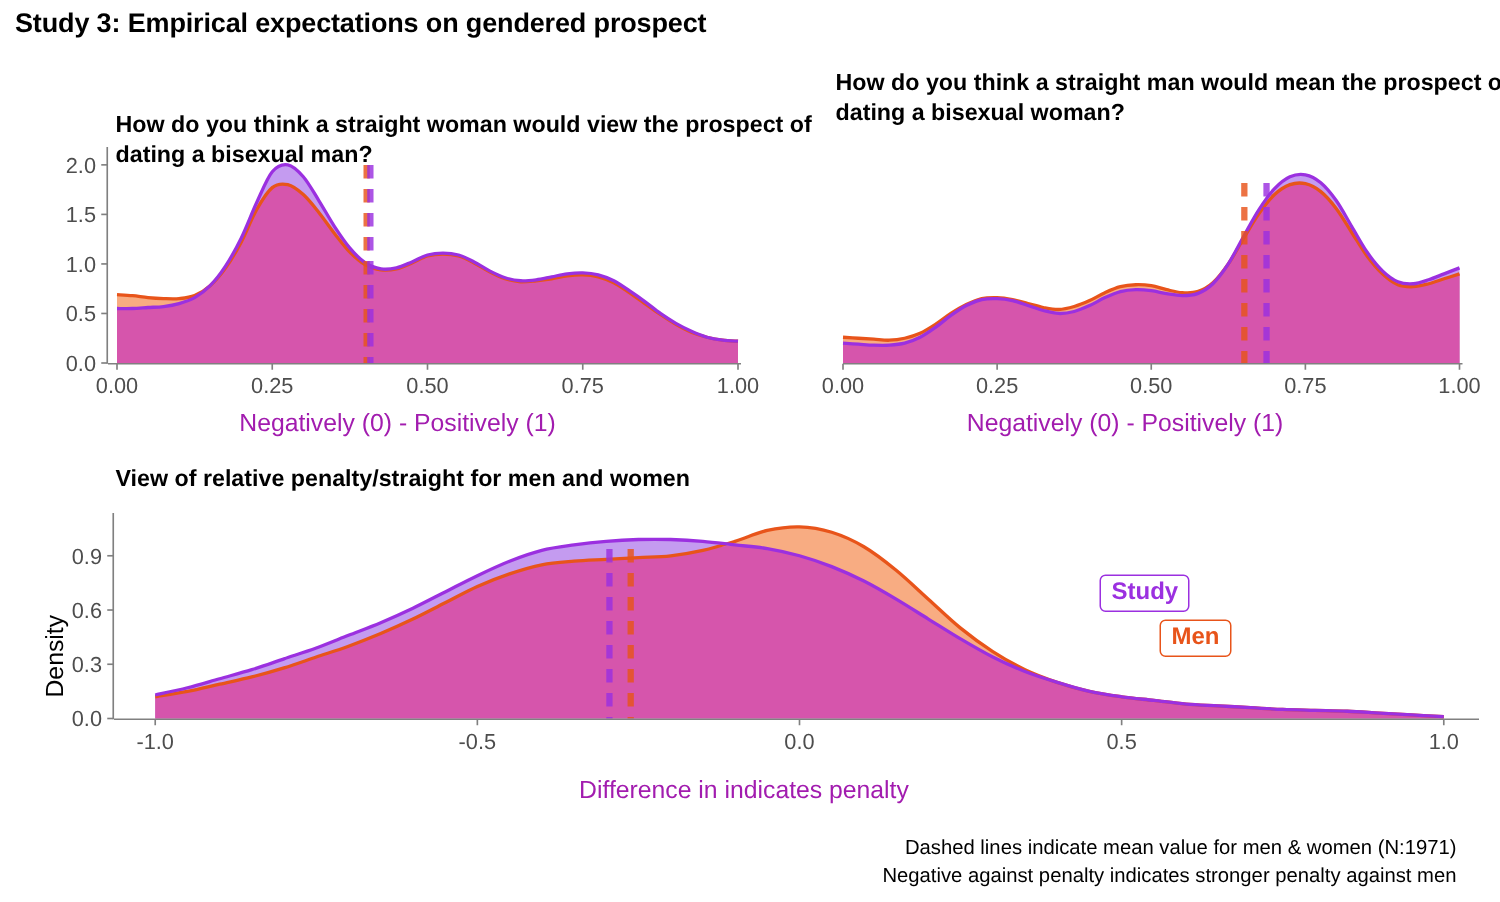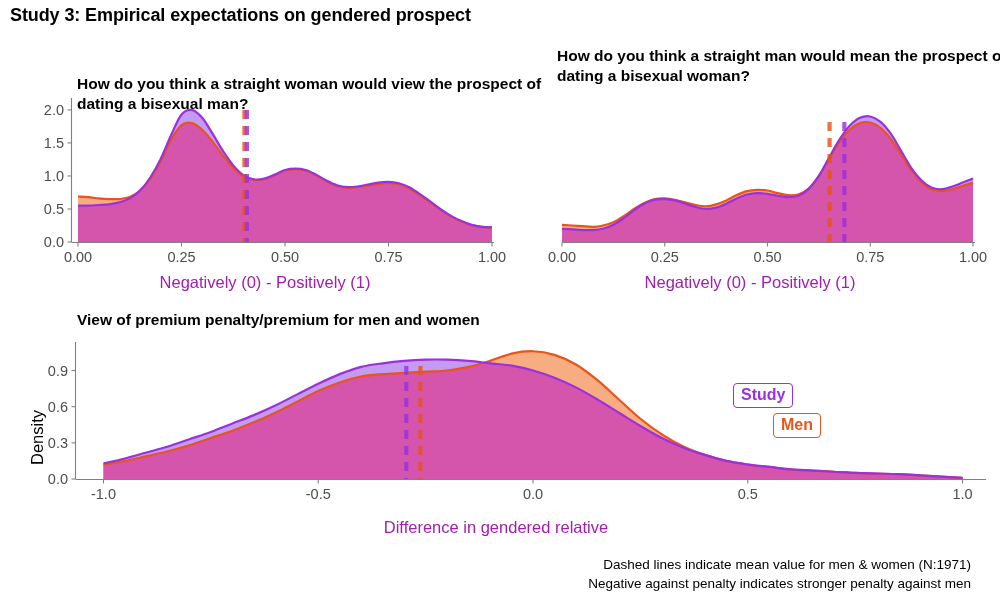--- a/index.html
+++ b/index.html
@@ -101,21 +101,21 @@
       <text x="257.5" y="170" text-anchor="middle" font-size="14.5" fill="#4d4d4d" font-family="&quot;Liberation Sans&quot;, sans-serif">0.50</text>
       <line x1="360.25" x2="360.25" y1="150.5" y2="154.5" stroke="#808080" stroke-width="1.1"></line>
       <text x="360.25" y="170" text-anchor="middle" font-size="14.5" fill="#4d4d4d" font-family="&quot;Liberation Sans&quot;, sans-serif">0.75</text>
       <line x1="463" x2="463" y1="150.5" y2="154.5" stroke="#808080" stroke-width="1.1"></line>
       <text x="463" y="170" text-anchor="middle" font-size="14.5" fill="#4d4d4d" font-family="&quot;Liberation Sans&quot;, sans-serif">1.00</text>
     </svg>
   </div>
 <div class="axis-label" style="position:absolute;left:505px;top:273px;width:490px;">Negatively (0) - Positively (1)</div>
 
 <div class="panel-title p3-title">
-  <span>View of premium penalty/premium for men and women</span>
+  <span>View of relative penalty/straight for men and women</span>
 </div>
 <div class="ylab-rot" style="left:28px;top:465px;">Density</div>
 <div id="panel3-plot" style="position:absolute;left:36px;top:332px;width:962px;height:185px;">
     <svg width="962" height="185">
       <path d="M67.48,132.54C71.06,131.93 81.79,130.33 88.95,128.92C96.11,127.51 103.27,125.71 110.43,124.10C117.59,122.49 124.75,121.08 131.90,119.28C139.06,117.47 146.22,115.46 153.38,113.25C160.54,111.04 167.70,108.43 174.86,106.02C182.02,103.61 189.17,101.40 196.33,98.79C203.49,96.17 210.65,93.36 217.81,90.35C224.97,87.33 232.13,84.12 239.29,80.71C246.44,77.29 253.60,73.47 260.76,69.86C267.92,66.24 275.08,62.22 282.24,59.01C289.40,55.79 296.56,52.98 303.71,50.57C310.87,48.16 318.03,45.95 325.19,44.54C332.35,43.14 339.51,42.74 346.67,42.13C353.83,41.53 360.98,41.33 368.14,40.93C375.30,40.53 382.46,40.13 389.62,39.72C396.78,39.32 403.94,39.32 411.10,38.52C418.25,37.71 425.41,36.51 432.57,34.90C439.73,33.29 446.89,31.08 454.05,28.88C461.21,26.67 468.37,23.25 475.52,21.64C482.68,20.04 489.84,19.03 497.00,19.23C504.16,19.43 511.32,20.64 518.48,22.85C525.63,25.06 532.79,28.27 539.95,32.49C547.11,36.71 554.27,42.33 561.43,48.16C568.59,53.99 575.75,61.02 582.90,67.45C590.06,73.88 597.22,80.91 604.38,86.73C611.54,92.56 618.70,97.78 625.86,102.40C633.02,107.02 640.17,111.04 647.33,114.46C654.49,117.87 661.65,120.48 668.81,122.89C675.97,125.30 683.13,127.31 690.29,128.92C697.44,130.53 704.60,131.53 711.76,132.54C718.92,133.54 726.08,134.14 733.24,134.95C740.40,135.75 747.56,136.75 754.71,137.36C761.87,137.96 769.03,138.16 776.19,138.56C783.35,138.96 790.51,139.37 797.67,139.77C804.83,140.17 811.98,140.67 819.14,140.97C826.30,141.27 833.46,141.38 840.62,141.58C847.78,141.78 854.94,141.88 862.10,142.18C869.25,142.48 876.41,142.98 883.57,143.38C890.73,143.79 897.89,144.19 905.05,144.59C912.21,144.99 922.94,145.59 926.52,145.79L926.52,147.00L67.48,147.00Z" fill="#F8AC82"></path>
       <path d="M67.48,131.33C71.06,130.53 81.79,128.32 88.95,126.51C96.11,124.70 103.27,122.49 110.43,120.48C117.59,118.47 124.75,116.67 131.90,114.46C139.06,112.25 146.22,109.63 153.38,107.22C160.54,104.81 167.70,102.60 174.86,99.99C182.02,97.38 189.17,94.37 196.33,91.55C203.49,88.74 210.65,86.13 217.81,83.12C224.97,80.10 232.13,76.89 239.29,73.47C246.44,70.06 253.60,66.24 260.76,62.63C267.92,59.01 275.08,55.19 282.24,51.78C289.40,48.36 296.56,44.95 303.71,42.13C310.87,39.32 318.03,36.71 325.19,34.90C332.35,33.09 339.51,32.29 346.67,31.29C353.83,30.28 360.98,29.48 368.14,28.88C375.30,28.27 382.46,27.87 389.62,27.67C396.78,27.47 403.94,27.47 411.10,27.67C418.25,27.87 425.41,28.27 432.57,28.88C439.73,29.48 446.89,30.48 454.05,31.29C461.21,32.09 468.37,32.49 475.52,33.70C482.68,34.90 489.84,36.51 497.00,38.52C504.16,40.53 511.32,42.94 518.48,45.75C525.63,48.56 532.79,51.78 539.95,55.39C547.11,59.01 554.27,63.23 561.43,67.45C568.59,71.67 575.75,76.29 582.90,80.71C590.06,85.13 597.22,89.75 604.38,93.96C611.54,98.18 618.70,102.40 625.86,106.02C633.02,109.63 640.17,112.85 647.33,115.66C654.49,118.47 661.65,120.68 668.81,122.89C675.97,125.10 683.13,127.31 690.29,128.92C697.44,130.53 704.60,131.53 711.76,132.54C718.92,133.54 726.08,134.14 733.24,134.95C740.40,135.75 747.56,136.75 754.71,137.36C761.87,137.96 769.03,138.16 776.19,138.56C783.35,138.96 790.51,139.37 797.67,139.77C804.83,140.17 811.98,140.67 819.14,140.97C826.30,141.27 833.46,141.38 840.62,141.58C847.78,141.78 854.94,141.88 862.10,142.18C869.25,142.48 876.41,142.98 883.57,143.38C890.73,143.79 897.89,144.19 905.05,144.59C912.21,144.99 922.94,145.59 926.52,145.79L926.52,147.00L67.48,147.00Z" fill="#C49BF0"></path>
       <path d="M67.48,132.54C71.06,131.93 81.79,130.33 88.95,128.92C96.11,127.51 103.27,125.71 110.43,124.10C117.59,122.49 124.75,121.08 131.90,119.28C139.06,117.47 146.22,115.46 153.38,113.25C160.54,111.04 167.70,108.43 174.86,106.02C182.02,103.61 189.17,101.40 196.33,98.79C203.49,96.17 210.65,93.36 217.81,90.35C224.97,87.33 232.13,84.12 239.29,80.71C246.44,77.29 253.60,73.47 260.76,69.86C267.92,66.24 275.08,62.22 282.24,59.01C289.40,55.79 296.56,52.98 303.71,50.57C310.87,48.16 318.03,45.95 325.19,44.54C332.35,43.14 339.51,42.74 346.67,42.13C353.83,41.53 360.98,41.33 368.14,40.93C375.30,40.53 382.46,40.13 389.62,39.72C396.78,39.32 403.94,39.32 411.10,38.52C418.25,37.71 425.41,36.11 432.57,34.90C439.73,33.70 446.89,31.49 454.05,31.29C461.21,31.08 468.37,32.49 475.52,33.70C482.68,34.90 489.84,36.51 497.00,38.52C504.16,40.53 511.32,42.94 518.48,45.75C525.63,48.56 532.79,51.78 539.95,55.39C547.11,59.01 554.27,63.23 561.43,67.45C568.59,71.67 575.75,76.29 582.90,80.71C590.06,85.13 597.22,89.75 604.38,93.96C611.54,98.18 618.70,102.40 625.86,106.02C633.02,109.63 640.17,112.85 647.33,115.66C654.49,118.47 661.65,120.68 668.81,122.89C675.97,125.10 683.13,127.31 690.29,128.92C697.44,130.53 704.60,131.53 711.76,132.54C718.92,133.54 726.08,134.14 733.24,134.95C740.40,135.75 747.56,136.75 754.71,137.36C761.87,137.96 769.03,138.16 776.19,138.56C783.35,138.96 790.51,139.37 797.67,139.77C804.83,140.17 811.98,140.67 819.14,140.97C826.30,141.27 833.46,141.38 840.62,141.58C847.78,141.78 854.94,141.88 862.10,142.18C869.25,142.48 876.41,142.98 883.57,143.38C890.73,143.79 897.89,144.19 905.05,144.59C912.21,144.99 922.94,145.59 926.52,145.79L926.52,147.00L67.48,147.00Z" fill="#D655AC"></path>
       <path d="M67.48,132.54C71.06,131.93 81.79,130.33 88.95,128.92C96.11,127.51 103.27,125.71 110.43,124.10C117.59,122.49 124.75,121.08 131.90,119.28C139.06,117.47 146.22,115.46 153.38,113.25C160.54,111.04 167.70,108.43 174.86,106.02C182.02,103.61 189.17,101.40 196.33,98.79C203.49,96.17 210.65,93.36 217.81,90.35C224.97,87.33 232.13,84.12 239.29,80.71C246.44,77.29 253.60,73.47 260.76,69.86C267.92,66.24 275.08,62.22 282.24,59.01C289.40,55.79 296.56,52.98 303.71,50.57C310.87,48.16 318.03,45.95 325.19,44.54C332.35,43.14 339.51,42.74 346.67,42.13C353.83,41.53 360.98,41.33 368.14,40.93C375.30,40.53 382.46,40.13 389.62,39.72C396.78,39.32 403.94,39.32 411.10,38.52C418.25,37.71 425.41,36.51 432.57,34.90C439.73,33.29 446.89,31.08 454.05,28.88C461.21,26.67 468.37,23.25 475.52,21.64C482.68,20.04 489.84,19.03 497.00,19.23C504.16,19.43 511.32,20.64 518.48,22.85C525.63,25.06 532.79,28.27 539.95,32.49C547.11,36.71 554.27,42.33 561.43,48.16C568.59,53.99 575.75,61.02 582.90,67.45C590.06,73.88 597.22,80.91 604.38,86.73C611.54,92.56 618.70,97.78 625.86,102.40C633.02,107.02 640.17,111.04 647.33,114.46C654.49,117.87 661.65,120.48 668.81,122.89C675.97,125.30 683.13,127.31 690.29,128.92C697.44,130.53 704.60,131.53 711.76,132.54C718.92,133.54 726.08,134.14 733.24,134.95C740.40,135.75 747.56,136.75 754.71,137.36C761.87,137.96 769.03,138.16 776.19,138.56C783.35,138.96 790.51,139.37 797.67,139.77C804.83,140.17 811.98,140.67 819.14,140.97C826.30,141.27 833.46,141.38 840.62,141.58C847.78,141.78 854.94,141.88 862.10,142.18C869.25,142.48 876.41,142.98 883.57,143.38C890.73,143.79 897.89,144.19 905.05,144.59C912.21,144.99 922.94,145.59 926.52,145.79" fill="none" stroke="#E8541A" stroke-width="2.2"></path>
       <path d="M67.48,131.33C71.06,130.53 81.79,128.32 88.95,126.51C96.11,124.70 103.27,122.49 110.43,120.48C117.59,118.47 124.75,116.67 131.90,114.46C139.06,112.25 146.22,109.63 153.38,107.22C160.54,104.81 167.70,102.60 174.86,99.99C182.02,97.38 189.17,94.37 196.33,91.55C203.49,88.74 210.65,86.13 217.81,83.12C224.97,80.10 232.13,76.89 239.29,73.47C246.44,70.06 253.60,66.24 260.76,62.63C267.92,59.01 275.08,55.19 282.24,51.78C289.40,48.36 296.56,44.95 303.71,42.13C310.87,39.32 318.03,36.71 325.19,34.90C332.35,33.09 339.51,32.29 346.67,31.29C353.83,30.28 360.98,29.48 368.14,28.88C375.30,28.27 382.46,27.87 389.62,27.67C396.78,27.47 403.94,27.47 411.10,27.67C418.25,27.87 425.41,28.27 432.57,28.88C439.73,29.48 446.89,30.48 454.05,31.29C461.21,32.09 468.37,32.49 475.52,33.70C482.68,34.90 489.84,36.51 497.00,38.52C504.16,40.53 511.32,42.94 518.48,45.75C525.63,48.56 532.79,51.78 539.95,55.39C547.11,59.01 554.27,63.23 561.43,67.45C568.59,71.67 575.75,76.29 582.90,80.71C590.06,85.13 597.22,89.75 604.38,93.96C611.54,98.18 618.70,102.40 625.86,106.02C633.02,109.63 640.17,112.85 647.33,115.66C654.49,118.47 661.65,120.68 668.81,122.89C675.97,125.10 683.13,127.31 690.29,128.92C697.44,130.53 704.60,131.53 711.76,132.54C718.92,133.54 726.08,134.14 733.24,134.95C740.40,135.75 747.56,136.75 754.71,137.36C761.87,137.96 769.03,138.16 776.19,138.56C783.35,138.96 790.51,139.37 797.67,139.77C804.83,140.17 811.98,140.67 819.14,140.97C826.30,141.27 833.46,141.38 840.62,141.58C847.78,141.78 854.94,141.88 862.10,142.18C869.25,142.48 876.41,142.98 883.57,143.38C890.73,143.79 897.89,144.19 905.05,144.59C912.21,144.99 922.94,145.59 926.52,145.79" fill="none" stroke="#9B30E0" stroke-width="2.2"></path>
       <line x1="384.46476190476193" x2="384.46476190476193" y1="34" y2="147" stroke="#E8541A" stroke-width="4.2" stroke-dasharray="9,7" opacity="0.82"></line>
@@ -135,21 +135,21 @@
       <line x1="39.5" x2="35.5" y1="147" y2="147" stroke="#808080" stroke-width="1.1"></line>
       <text x="32" y="152.2" text-anchor="end" font-size="14.5" fill="#4d4d4d" font-family="&quot;Liberation Sans&quot;, sans-serif">0.0</text>
       <line x1="39.5" x2="35.5" y1="110.83928571428572" y2="110.83928571428572" stroke="#808080" stroke-width="1.1"></line>
       <text x="32" y="116.03928571428573" text-anchor="end" font-size="14.5" fill="#4d4d4d" font-family="&quot;Liberation Sans&quot;, sans-serif">0.3</text>
       <line x1="39.5" x2="35.5" y1="74.67857142857143" y2="74.67857142857143" stroke="#808080" stroke-width="1.1"></line>
       <text x="32" y="79.87857142857143" text-anchor="end" font-size="14.5" fill="#4d4d4d" font-family="&quot;Liberation Sans&quot;, sans-serif">0.6</text>
       <line x1="39.5" x2="35.5" y1="38.51785714285715" y2="38.51785714285715" stroke="#808080" stroke-width="1.1"></line>
       <text x="32" y="43.717857142857156" text-anchor="end" font-size="14.5" fill="#4d4d4d" font-family="&quot;Liberation Sans&quot;, sans-serif">0.9</text>
     </svg>
   </div>
-<div class="axis-label" style="position:absolute;left:36px;top:518px;width:920px;">Difference in gendered relative</div>
+<div class="axis-label" style="position:absolute;left:36px;top:518px;width:920px;">Difference in indicates penalty</div>
 
 <div class="legend-item" id="legend-women" style="left: 733px; top: 383px; color: rgb(155, 48, 224); border: 1.3px solid rgb(155, 48, 224);">
   <span>Study</span>
 </div>
 <div class="legend-item" id="legend-men" style="left: 773px; top: 413px; color: rgb(232, 84, 26); border: 1.3px solid rgb(232, 84, 26);">
   <span>Men</span>
 </div>
 
 <div class="footnote" style="top:557px;">Dashed lines indicate mean value for men &amp; women (N:1971)</div>
 <div class="footnote" style="top:576px;">Negative against penalty indicates stronger penalty against men</div>

